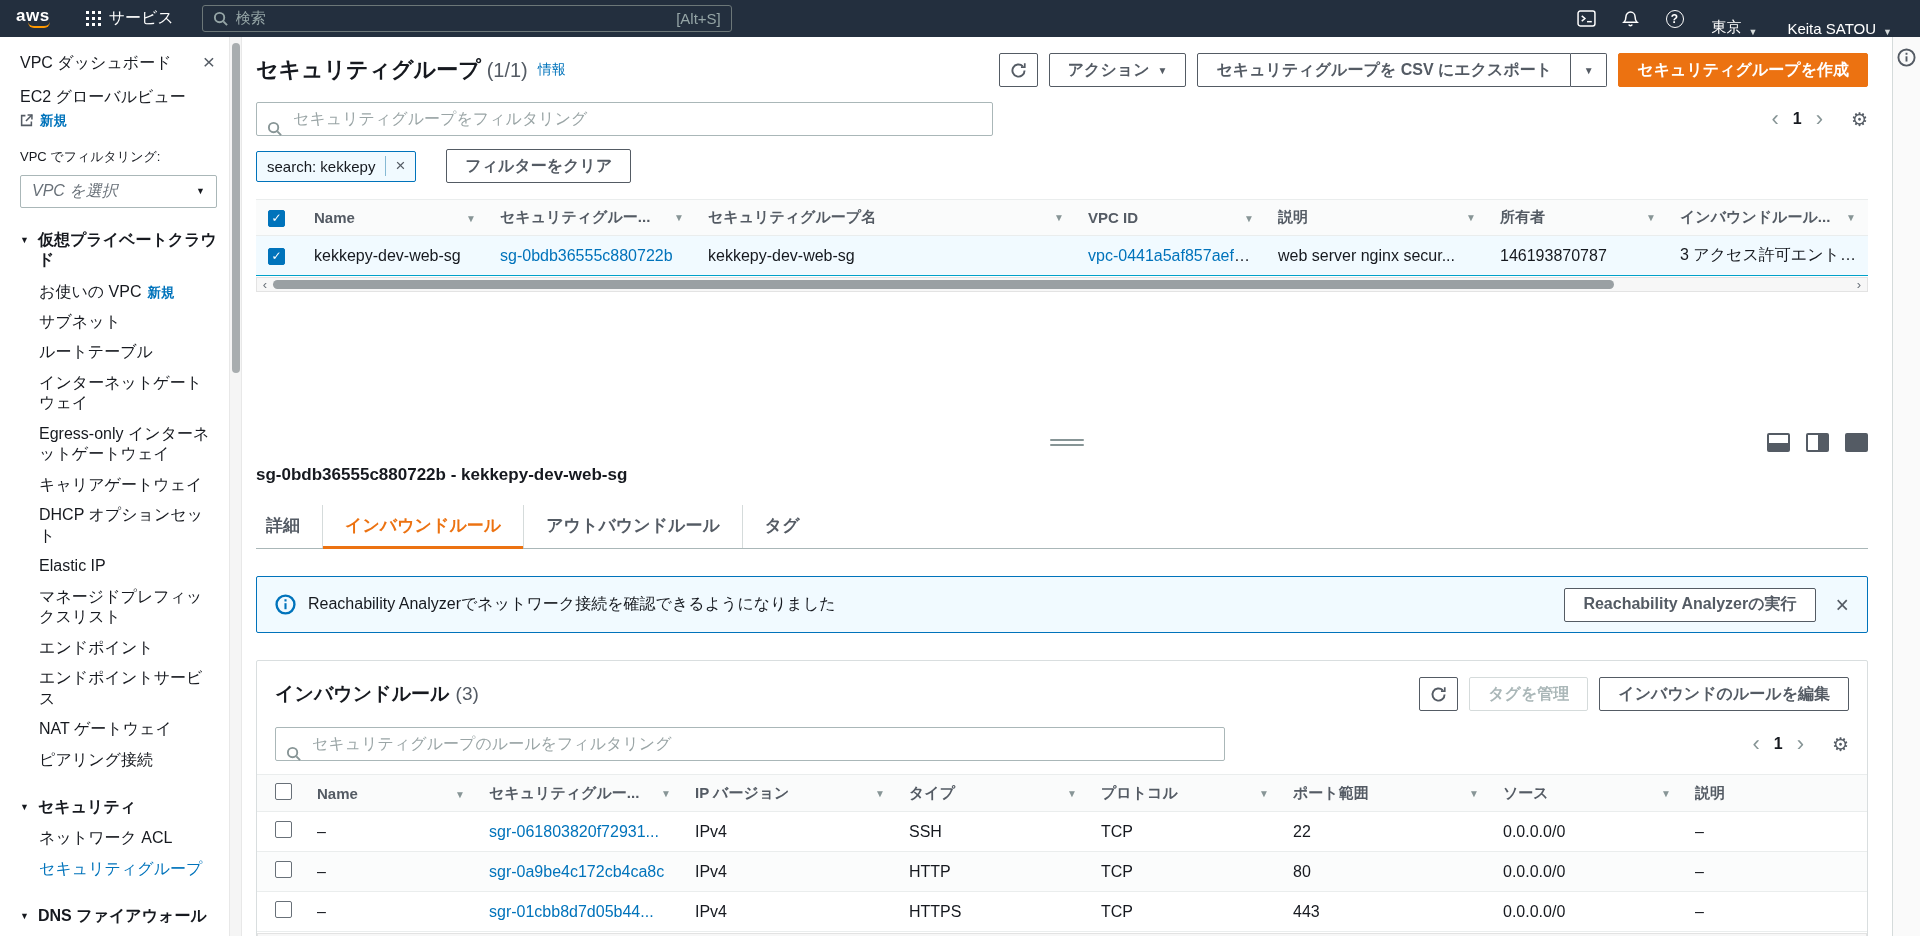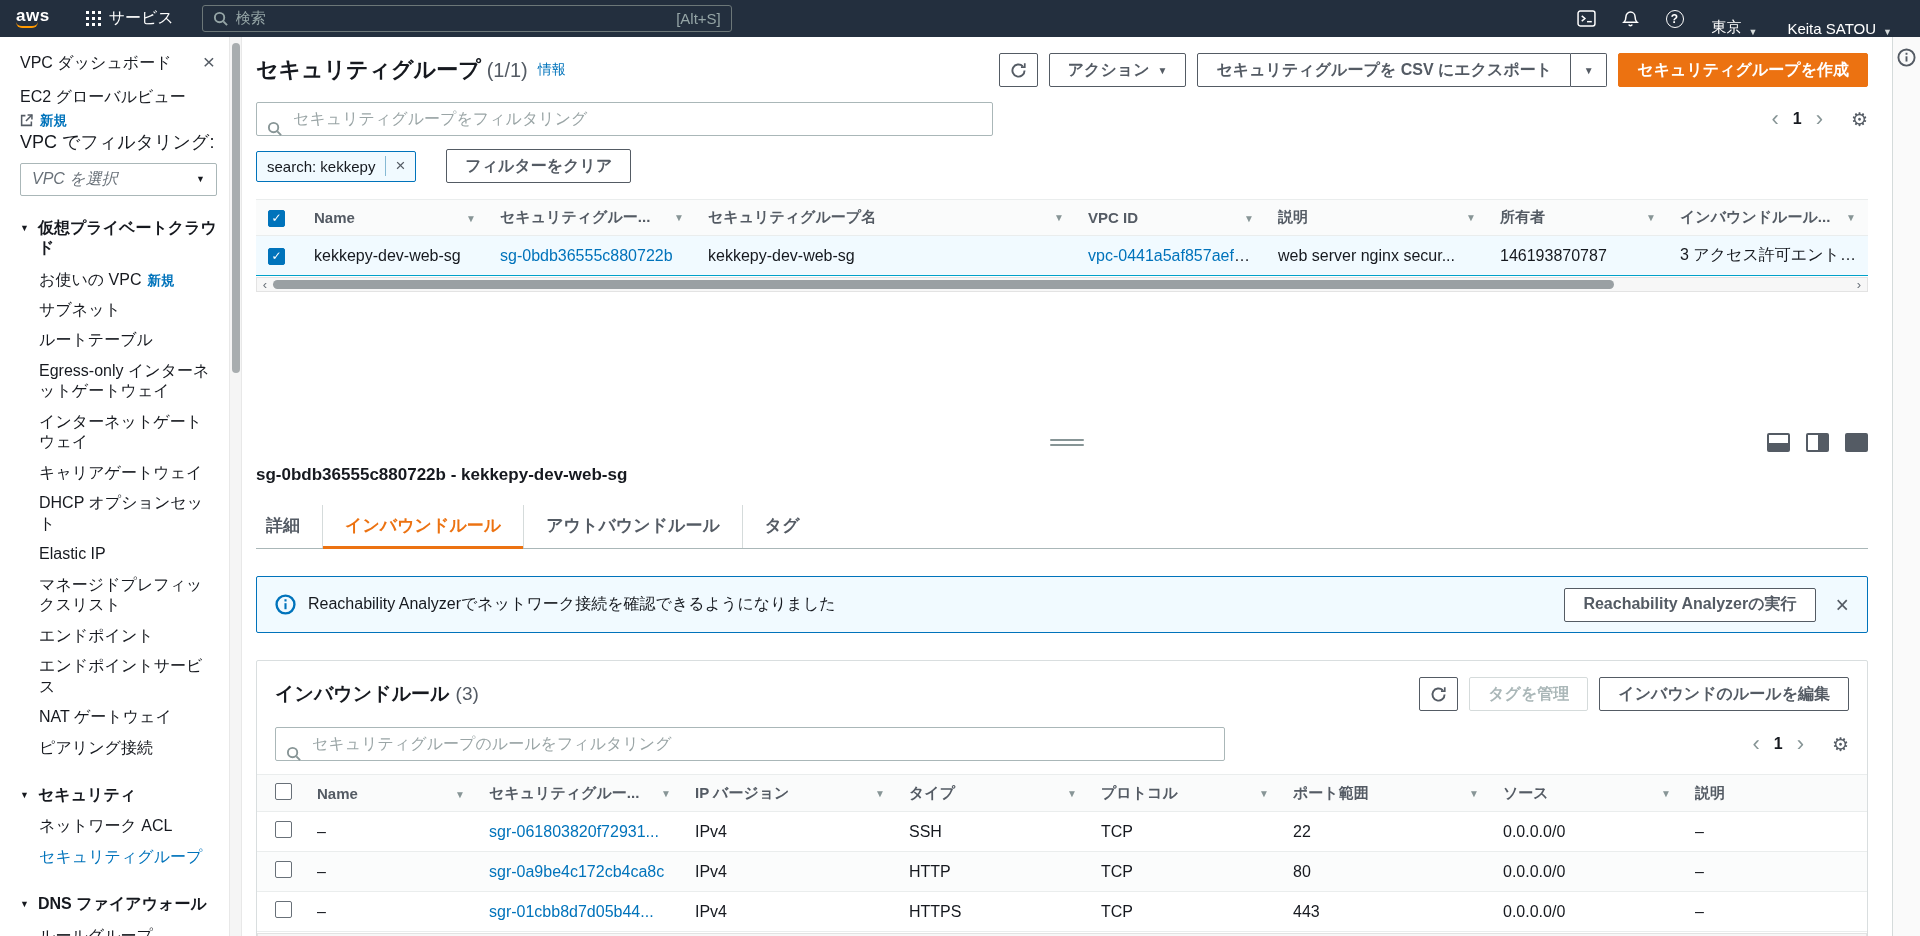--- a/index.html
+++ b/index.html
@@ -2,21 +2,21 @@
 <html><head>
 <meta charset="utf-8">
 <style>
   * { margin:0; padding:0; box-sizing:border-box; }
   html,body { width:1920px; height:936px; overflow:hidden; background:#fff;
     font-family:"Liberation Sans","DejaVu Sans",sans-serif; color:#16191f; }
 
   
   .topnav { height:37px; background:#232f3e; display:flex; align-items:center;
     padding:0 16px; color:#fff; }
-  .nav-logo { display:flex; flex-direction:column; align-items:flex-start; margin-right:26px; cursor:pointer; }
+  .nav-logo { display:flex; flex-direction:column; align-items:flex-end; margin-right:26px; cursor:pointer; }
   .logo-text { font-weight:bold; font-size:17px; line-height:14px; letter-spacing:.5px; }
   .logo-smile { width:22px; height:6px; border-bottom:2px solid #ff9900; border-radius:0 0 11px 11px; margin-top:-1px; }
   .nav-item { display:flex; align-items:center; gap:8px; font-size:16px; padding:0 10px; height:37px; cursor:pointer; }
   .nav-search { width:530px; height:27px; margin-left:18px; border:1px solid #6c7778; border-radius:3px;
     background:#232f3e; display:flex; align-items:center; padding:0 10px; gap:8px; cursor:text; }
   .nav-search .ph { color:#95a5a6; font-size:15px; flex:1; }
   .nav-search .shortcut { color:#95a5a6; font-size:15px; }
   .nav-right { margin-left:auto; display:flex; align-items:center; gap:6px; }
   .nav-icon-btn { width:38px; height:37px; display:flex; align-items:center; justify-content:center; cursor:pointer; }
   .help-circle { width:18px; height:18px; border:1.5px solid #fff; border-radius:50%; display:flex;
@@ -28,21 +28,21 @@
   .frame { display:flex; height:899px; }
 
   
   .sidebar { width:229px; background:#fff; padding:16px 12px 0 20px; font-size:16px; overflow:hidden; flex:none; }
   .sb-top { display:flex; justify-content:space-between; align-items:flex-start; }
   .sb-link { color:#16191f; cursor:pointer; line-height:1.3; }
   .sb-close { color:#545b64; font-size:21px; line-height:18px; cursor:pointer; margin-right:2px; }
   .sb-ec2 { margin-top:13px; }
   .badge-row { display:flex; align-items:center; gap:7px; margin-top:4px; }
   .new-badge { color:#0073bb; font-size:13.5px; font-weight:bold; }
-  .sb-filter-label { font-size:18px; }
+  .sb-filter-label { margin-top:18px; font-size:13px; }
   .sb-select { margin-top:9px; width:197px; height:33px; border:1px solid #aab7b8; border-radius:2px;
     display:flex; align-items:center; justify-content:space-between; padding:0 11px; cursor:pointer; }
   .sb-select .val { color:#687078; font-style:italic; font-size:16px; }
   .sb-caret { font-size:9px; color:#16191f; }
   .sb-section { margin-top:22px; }
   .sb-section-title { display:flex; gap:9px; font-weight:bold; line-height:1.28; cursor:pointer; }
   .sb-section-title .sb-caret { margin-top:5px; }
   .sb-items { list-style:none; margin-top:6px; }
   .sb-items li { padding:5px 0 5px 19px; line-height:1.28; cursor:pointer; color:#16191f; }
   .sb-items li.active { color:#0073bb; }
@@ -234,22 +234,22 @@
 
     <div class="sb-section">
       <div class="sb-section-title">
         <span class="sb-caret">▼</span>
         <span>仮想プライベートクラウド</span>
       </div>
       <ul class="sb-items">
         <li><span>お使いの VPC</span><span class="new-badge inline-badge">新規</span></li>
         <li>サブネット</li>
         <li>ルートテーブル</li>
+        <li>インターネットゲートウェイ</li>
         <li>Egress-only インターネットゲートウェイ</li>
-        <li>インターネットゲートウェイ</li>
         <li>キャリアゲートウェイ</li>
         <li>DHCP オプションセット</li>
         <li>Elastic IP</li>
         <li>マネージドプレフィックスリスト</li>
         <li>エンドポイント</li>
         <li>エンドポイントサービス</li>
         <li>NAT ゲートウェイ</li>
         <li>ピアリング接続</li>
       </ul>
     </div>

